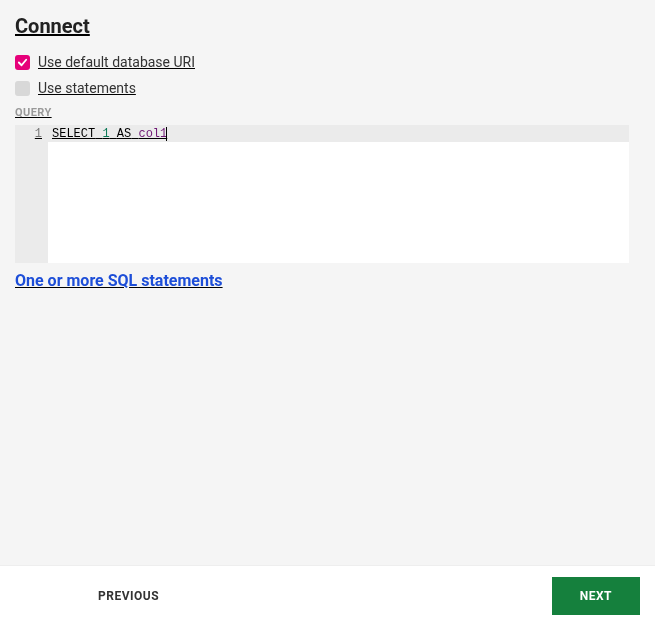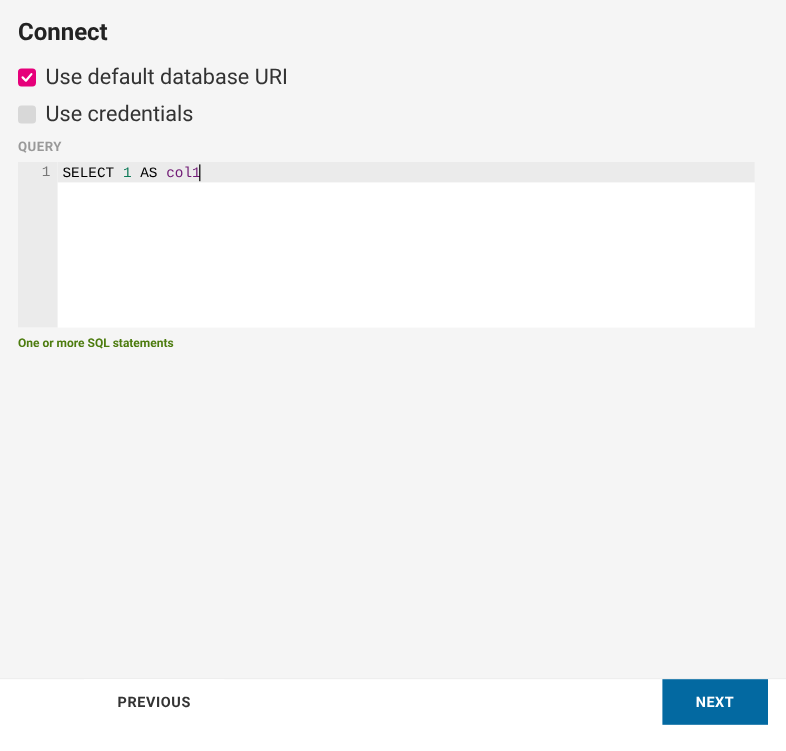--- a/index.html
+++ b/index.html
@@ -8,32 +8,33 @@
       background: #fff;
       width: 655px;
       height: 626px;
       overflow: hidden;
       position: relative;
     }
     .main-area {
       background: #f5f5f5;
       padding: 14px 26px 0 15px;
       height: 565px;
+      text-decoration: underline;
     }
     .page-title {
       font-size: 20px;
       font-weight: 700;
       color: #222;
       margin-bottom: 16px;
     }
     .checkbox-row {
       display: flex;
-      align-items: center;
+      align-items: flex-end;
       margin-bottom: 10px;
-      font-size: 18px;
+      font-size: 14px;
       color: #333;
       cursor: pointer;
     }
     .checkbox {
       width: 15px;
       height: 15px;
       border-radius: 3px;
       margin-right: 8px;
       display: flex;
       align-items: center;
@@ -92,75 +93,76 @@
     .ident { color: #701a75; }
     .cursor {
       display: inline-block;
       width: 1px;
       height: 14px;
       background: #000;
       vertical-align: middle;
       margin-left: -1px;
     }
     .hint {
-      font-size: 10px;
+      font-size: 16px;
       font-weight: 700;
-      color: #4d7c0f;
+      color: #1d4ed8;
       margin-top: 8px;
     }
     .footer {
       position: absolute;
       bottom: 0;
       left: 0;
       right: 0;
       height: 61px;
       background: #fff;
       border-top: 1px solid #eee;
       display: flex;
+      align-items: center;
       justify-content: space-between;
       padding: 0 15px;
     }
     .btn {
       height: 38px;
       padding: 0 28px;
       font-size: 12px;
       font-weight: 700;
       letter-spacing: 0.5px;
       border: none;
       cursor: pointer;
       font-family: inherit;
     }
     .btn-prev {
       background: #fff;
       color: #333;
       margin-left: 55px;
     }
     .btn-next {
-      background: #0369a1;
+      background: #15803d;
       color: #fff;
     }
   </style>
 </head>
 <body>
 
 <div class="main-area">
   <h1 class="page-title">Connect</h1>
 
   <div class="checkbox-row">
     <span class="checkbox checked">
       <svg viewBox="0 0 12 12">
           <path d="M2 6 L5 9 L10 3" stroke="#fff" stroke-width="2" fill="none" stroke-linecap="round" stroke-linejoin="round"></path>
         </svg>
     </span>
     <span>Use default database URI</span>
   </div>
 
   <div class="checkbox-row">
     <span class="checkbox unchecked"></span>
-    <span>Use credentials</span>
+    <span>Use statements</span>
   </div>
 
   <div class="section-label">QUERY</div>
 
   <div class="code-editor">
     <div class="gutter">
       <div>1</div>
     </div>
     <div class="code-body">
       <div class="code-line-bg"></div>

